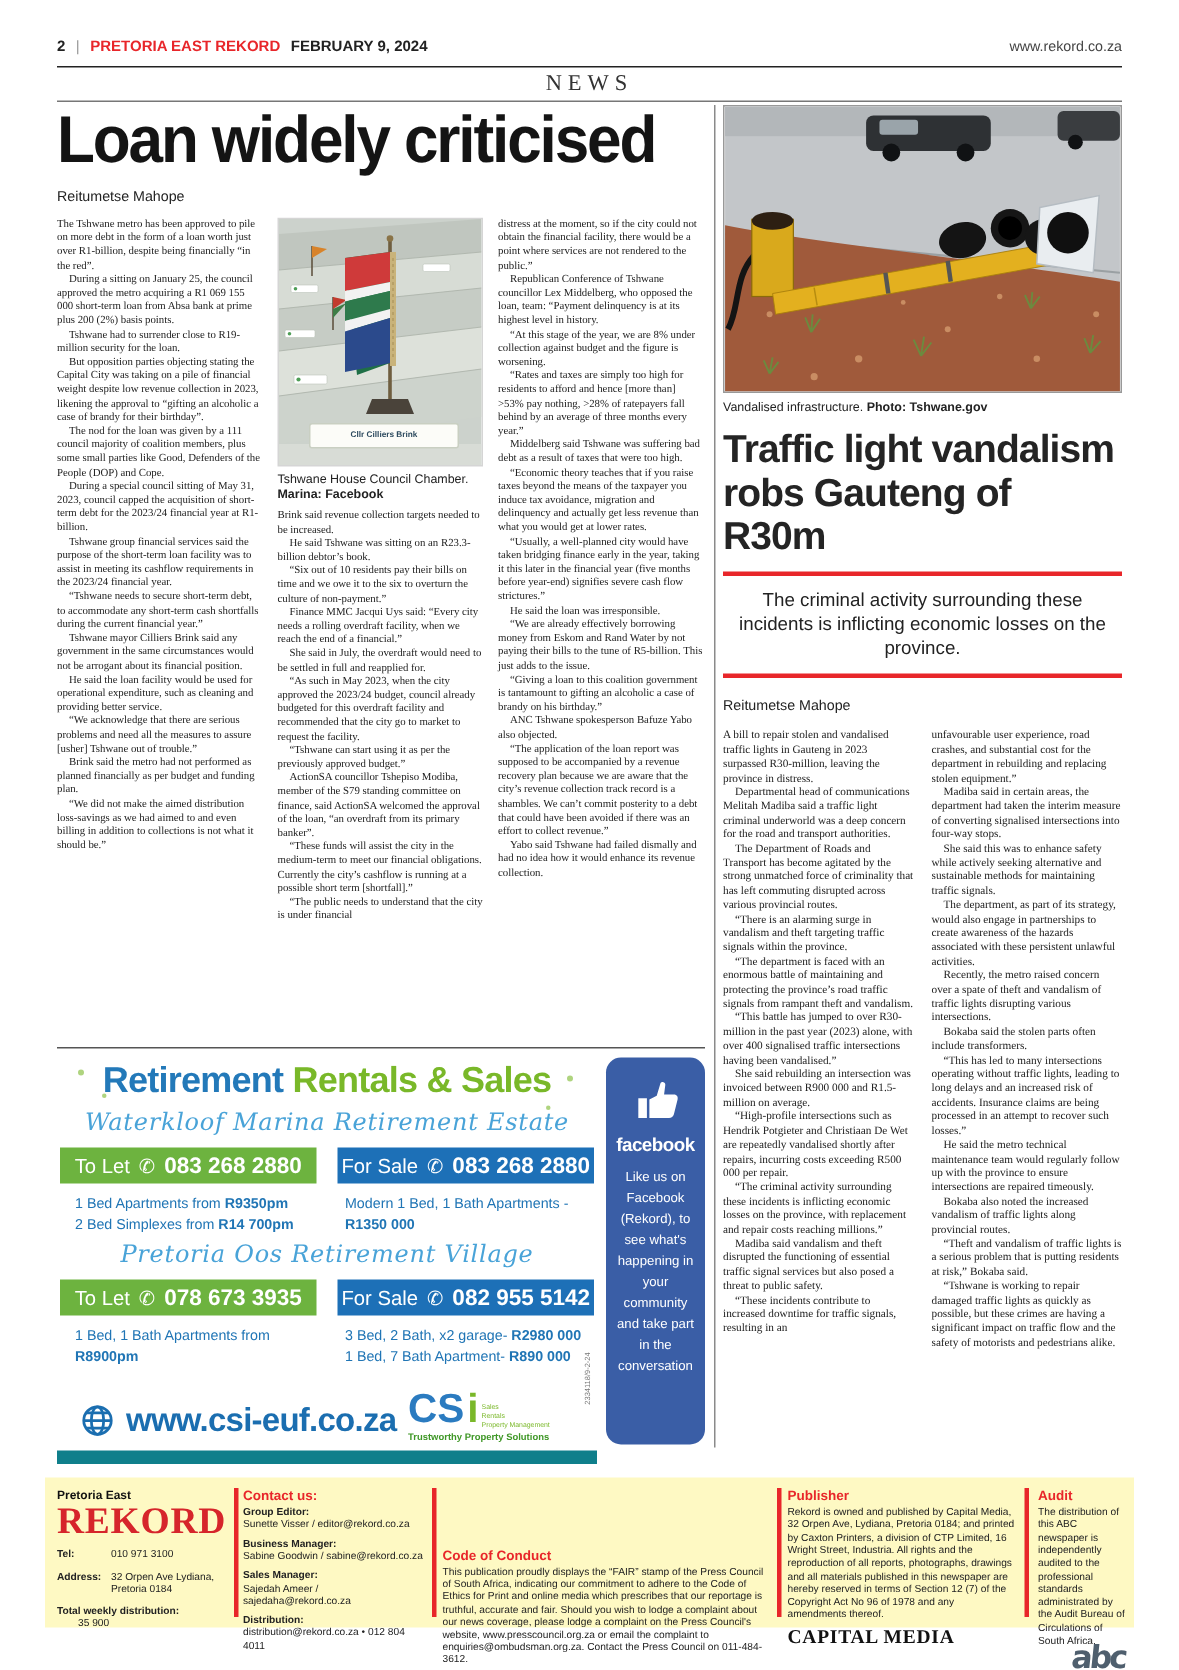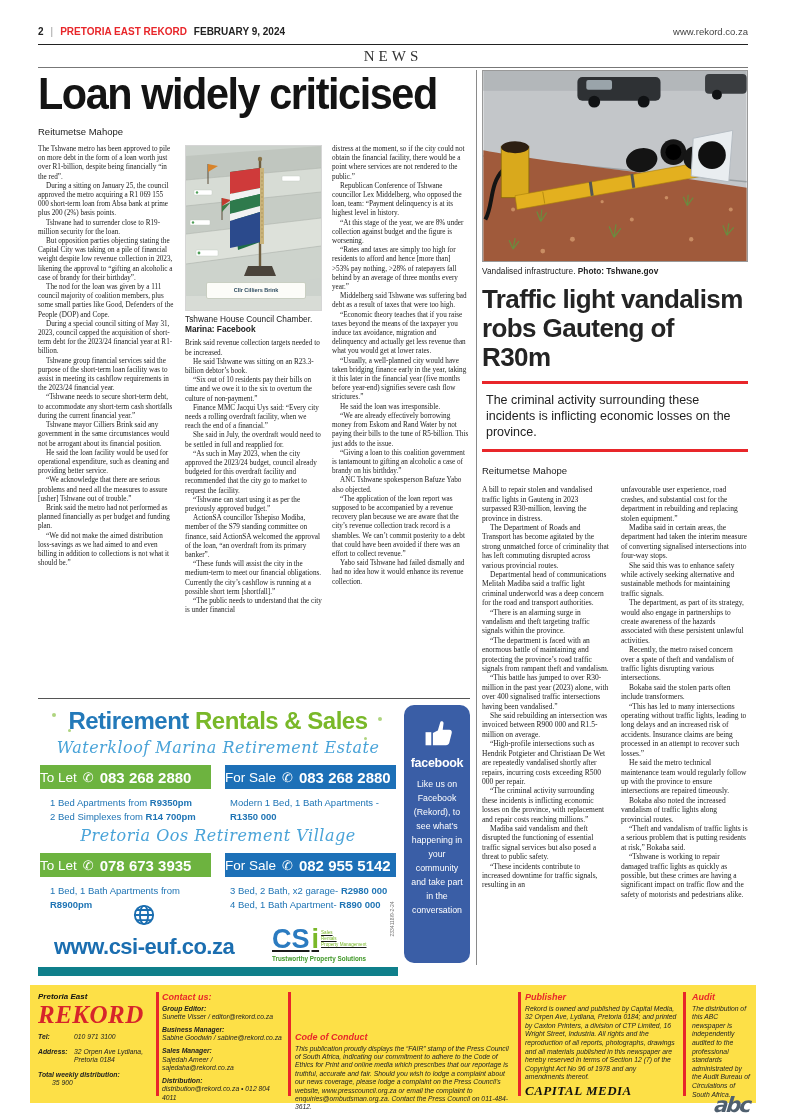--- a/index.html
+++ b/index.html
@@ -37,62 +37,62 @@
   
   .vdivider{position:absolute;left:476px;top:70px;height:895px;border-left:1px solid #8a8a8a;}
   .ad-top-rule{position:absolute;left:38px;top:698px;width:432px;border-top:1px solid #555;}
   
   .traffic{position:absolute;left:482px;top:70px;width:266px;}
   .t-photo{display:block;width:266px;height:192px;border:1px solid #999;box-sizing:border-box;}
   .t-caption{font-size:8.3px;margin-top:4px;color:#222;}
   .t-caption .bold{font-weight:bold;}
   .t-headline{font-size:26px;font-weight:bold;letter-spacing:-0.6px;line-height:1.12;color:#242424;margin-top:9px;}
   .t-rule{border-top:3px solid #e8262a;margin-top:9px;}
-  .t-stand{font-size:12.5px;line-height:1.28;text-align:left;margin:8px 4px;color:#222;}
+  .t-stand{font-size:12.5px;line-height:1.28;text-align:center;margin:8px 4px;color:#222;}
   .t-byline{font-size:9.5px;margin-top:13px;color:#222;}
   .t-cols{display:flex;gap:12px;margin-top:9px;height:524px;overflow:hidden;}
   .t-col{width:127px;font-family:"Liberation Serif",serif;font-size:7.5px;line-height:9.4px;color:#222;}
   .t-col p{margin:0;}
   .t-col p + p{text-indent:8px;}
   
   .ad{position:absolute;left:38px;top:703px;width:360px;height:273px;background:#fff;}
   .speck{position:absolute;border-radius:50%;background:#7ab829;opacity:.6;}
   .ad-title{text-align:center;font-size:24px;font-weight:bold;margin-top:4px;letter-spacing:-0.5px;}
   .ad-title .blue{color:#2379b9;}
   .ad-title .green{color:#79b829;}
   .ad-script{font-family:"DejaVu Serif",serif;font-style:italic;text-align:center;color:#49a3d8;
              font-size:16px;margin-top:3px;letter-spacing:0.5px;}
   .ad-bars{display:flex;gap:14px;margin:8px 2px 0 2px;}
-  .bar{flex:1;height:24px;display:flex;align-items:center;gap:6px;color:#fff;font-size:13.5px;}
+  .bar{flex:1;height:24px;display:flex;align-items:center;justify-content:center;gap:6px;color:#fff;font-size:13.5px;}
   .bar .num{font-weight:bold;font-size:15px;}
   .bar .ph{font-size:13px;}
   .bar.green{background:#6db33f;}
   .bar.blue{background:#1d70b7;}
   .ad-details{display:flex;gap:14px;margin:7px 2px 0 2px;}
   .ad-details .cell{flex:1;font-size:9.5px;color:#2075b5;line-height:13.5px;}
   .ad-details .cell.pl{padding-left:10px;}
   .cell .price{font-weight:bold;}
   .ad-www{position:absolute;left:16px;bottom:16px;display:flex;align-items:center;gap:8px;
-          color:#1b6eb0;font-weight:bold;font-size:22px;letter-spacing:-0.5px;flex-direction:column;}
+          color:#1b6eb0;font-weight:bold;font-size:22px;letter-spacing:-0.5px;}
   .csi{position:absolute;right:30px;bottom:14px;width:96px;}
-  .csi-row{display:flex;align-items:flex-start;gap:2px;text-decoration:underline;}
+  .csi-row{display:flex;align-items:flex-end;gap:2px;}
   .csi-cs{font-size:27px;font-weight:bold;color:#2b7bc0;line-height:1;}
   .csi-i{font-size:27px;font-weight:bold;color:#7ab829;line-height:1;}
   .csi-services{font-size:4.6px;color:#7ab829;line-height:6px;margin-top:4px;}
   .csi-tag{font-size:6.3px;color:#3f9727;font-weight:bold;margin-top:2px;}
   .ad-teal{position:absolute;left:0;right:0;bottom:0;height:9px;background:#0f7f8b;}
   .ad-ref{position:absolute;right:-12px;bottom:54px;transform:rotate(-90deg);font-size:5px;color:#777;}
   
   .fb{position:absolute;left:404px;top:705px;width:66px;height:258px;background:#3a5ea6;border-radius:10px;
       display:flex;flex-direction:column;align-items:center;padding:10px 4px;box-sizing:border-box;
       color:#fff;text-align:center;}
   .fb-logo{font-size:12.5px;font-weight:bold;margin-top:5px;letter-spacing:-0.3px;}
   .fb-msg{font-size:8.8px;line-height:14px;margin-top:7px;}
   
-  .footer{position:absolute;left:30px;right:30px;top:985px;height:118px;background:#fde047;font-style:italic;}
+  .footer{position:absolute;left:30px;right:30px;top:985px;height:100px;background:#fef9c3;}
   .f-bar{position:absolute;top:7px;bottom:7px;width:2.5px;background:#e8262a;}
   .f-col{position:absolute;top:8px;font-size:6.8px;line-height:8.6px;color:#222;}
   .f-header{color:#e8262a;font-weight:bold;font-size:9px;margin-bottom:3px;}
   .rek-top{font-size:8px;font-weight:bold;color:#111;}
   .rek-logo{font-family:"Liberation Serif",serif;font-weight:bold;color:#d6252b;font-size:25px;
             letter-spacing:0.5px;line-height:1.02;}
   .f-row{display:flex;margin-top:6px;}
   .f-label{font-weight:bold;width:36px;flex:none;}
   .f-val{flex:1;}
   .c-entry{margin-bottom:4px;}
@@ -284,22 +284,22 @@
       <span>Vandalised infrastructure. </span><span class="bold">Photo: Tshwane.gov</span>
     </div>
     <div class="t-headline">Traffic light vandalism robs Gauteng of R30m</div>
     <div class="t-rule"></div>
     <div class="t-stand">The criminal activity surrounding these incidents is inflicting economic losses on the province.</div>
     <div class="t-rule"></div>
     <div class="t-byline">Reitumetse Mahope</div>
     <div class="t-cols">
       <div class="t-col">
           <p>A bill to repair stolen and vandalised traffic lights in Gauteng in 2023 surpassed R30-million, leaving the province in distress.</p>
+          <p>Departmental head of communications Melitah Madiba said a traffic light criminal underworld was a deep concern for the road and transport authorities.</p>
           <p>The Department of Roads and Transport has become agitated by the strong unmatched force of criminality that has left commuting disrupted across various provincial routes.</p>
-          <p>Departmental head of communications Melitah Madiba said a traffic light criminal underworld was a deep concern for the road and transport authorities.</p>
           <p>“There is an alarming surge in vandalism and theft targeting traffic signals within the province.</p>
           <p>“The department is faced with an enormous battle of maintaining and protecting the province’s road traffic signals from rampant theft and vandalism.</p>
           <p>“This battle has jumped to over R30-million in the past year (2023) alone, with over 400 signalised traffic intersections having been vandalised.”</p>
           <p>She said rebuilding an intersection was invoiced between R900 000 and R1.5-million on average.</p>
           <p>“High-profile intersections such as Hendrik Potgieter and Christiaan De Wet are repeatedly vandalised shortly after repairs, incurring costs exceeding R500 000 per repair.</p>
           <p>“The criminal activity surrounding these incidents is inflicting economic losses on the province, with replacement and repair costs reaching millions.”</p>
           <p>Madiba said vandalism and theft disrupted the functioning of essential traffic signal services but also posed a threat to public safety.</p>
           <p>“These incidents contribute to increased downtime for traffic signals, resulting in an</p>
         </div>
       <div class="t-col">
@@ -358,21 +358,21 @@
         <span class="ph">✆</span>
         <span class="num">082 955 5142</span>
       </div>
     </div>
     <div class="ad-details">
       <div class="cell pl">
         <div><span>1 Bed, 1 Bath Apartments from </span><span class="price">R8900pm</span></div>
       </div>
       <div class="cell">
         <div><span>3 Bed, 2 Bath, x2 garage- </span><span class="price">R2980 000</span></div>
-        <div><span>4 Bed, 1 Bath Apartment- </span><span class="price">R890 000</span></div>
+        <div><span>1 Bed, 7 Bath Apartment- </span><span class="price">R890 000</span></div>
       </div>
     </div>
     <div class="ad-www">
       <svg width="22" height="22" viewBox="0 0 24 24">
         <g fill="none" stroke="#1b6eb0" stroke-width="2">
           <circle cx="12" cy="12" r="10"></circle>
           <ellipse cx="12" cy="12" rx="4.5" ry="10"></ellipse>
           <path d="M2 12h20 M3.5 6.5h17 M3.5 17.5h17"></path>
         </g>
       </svg>

